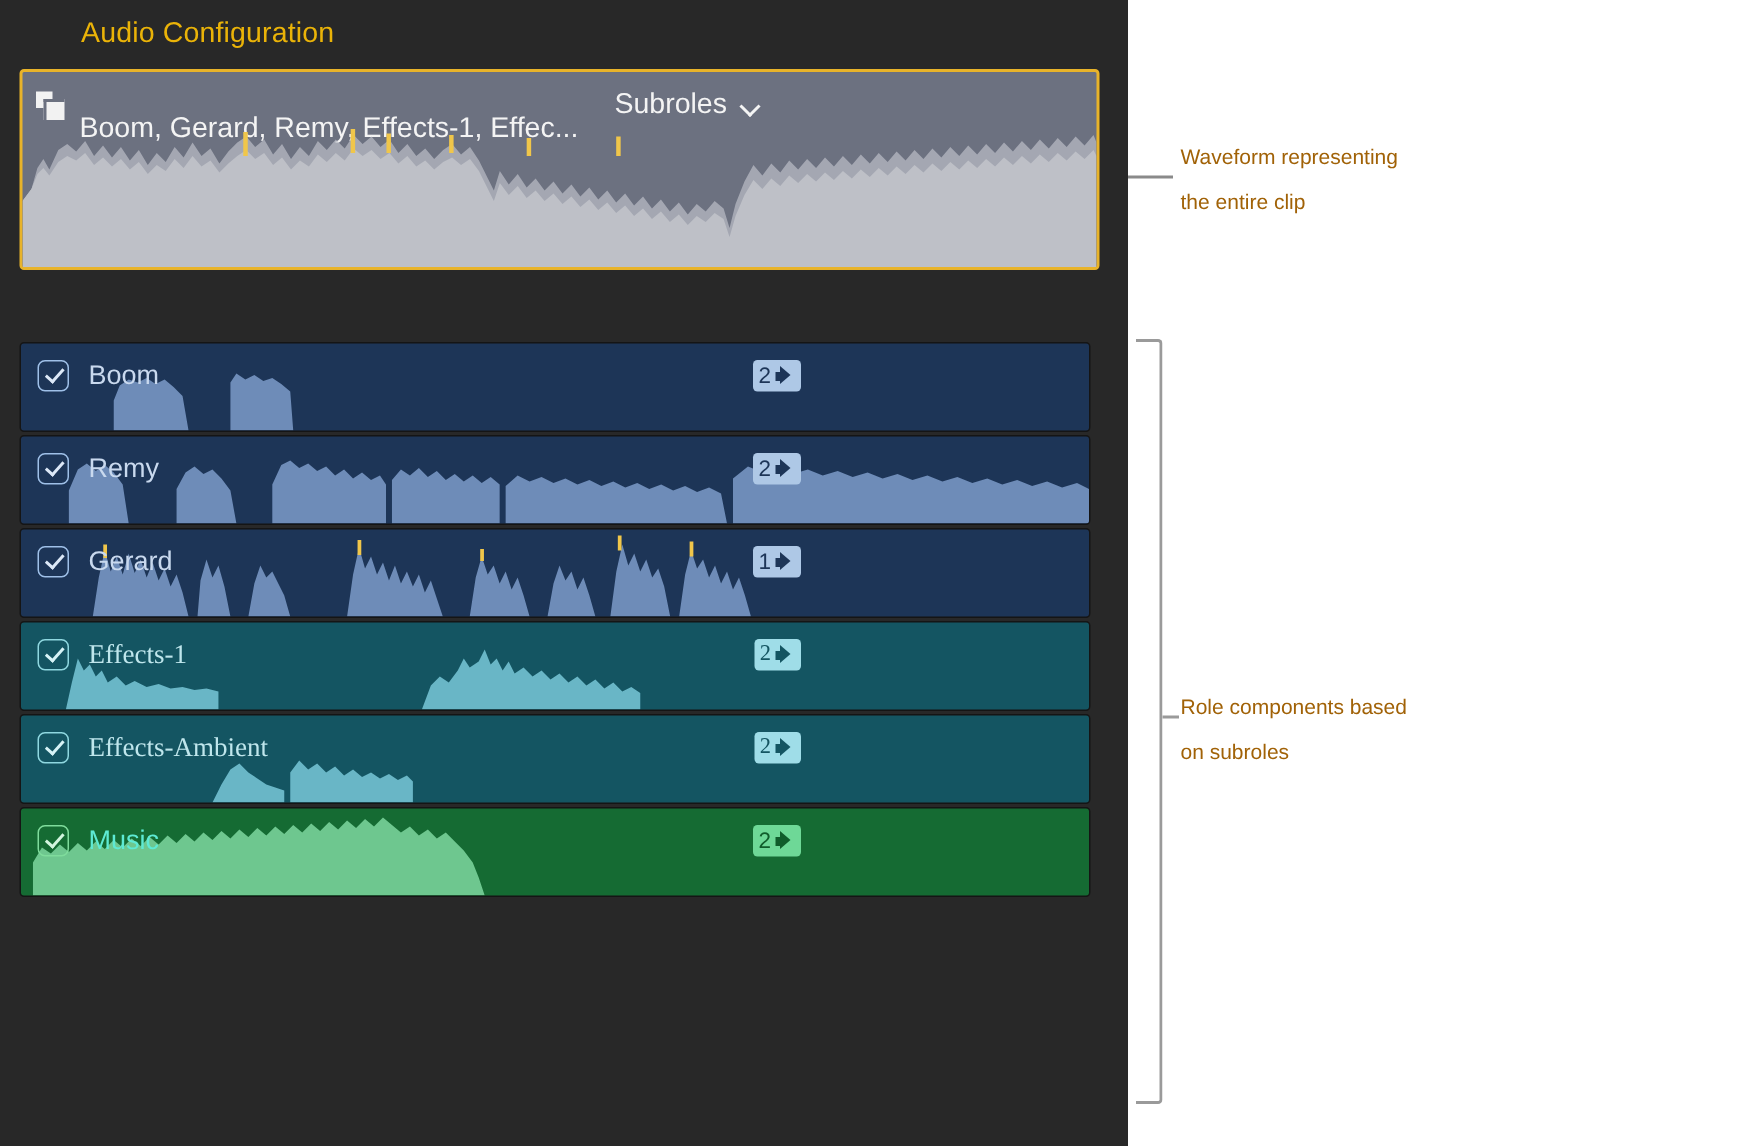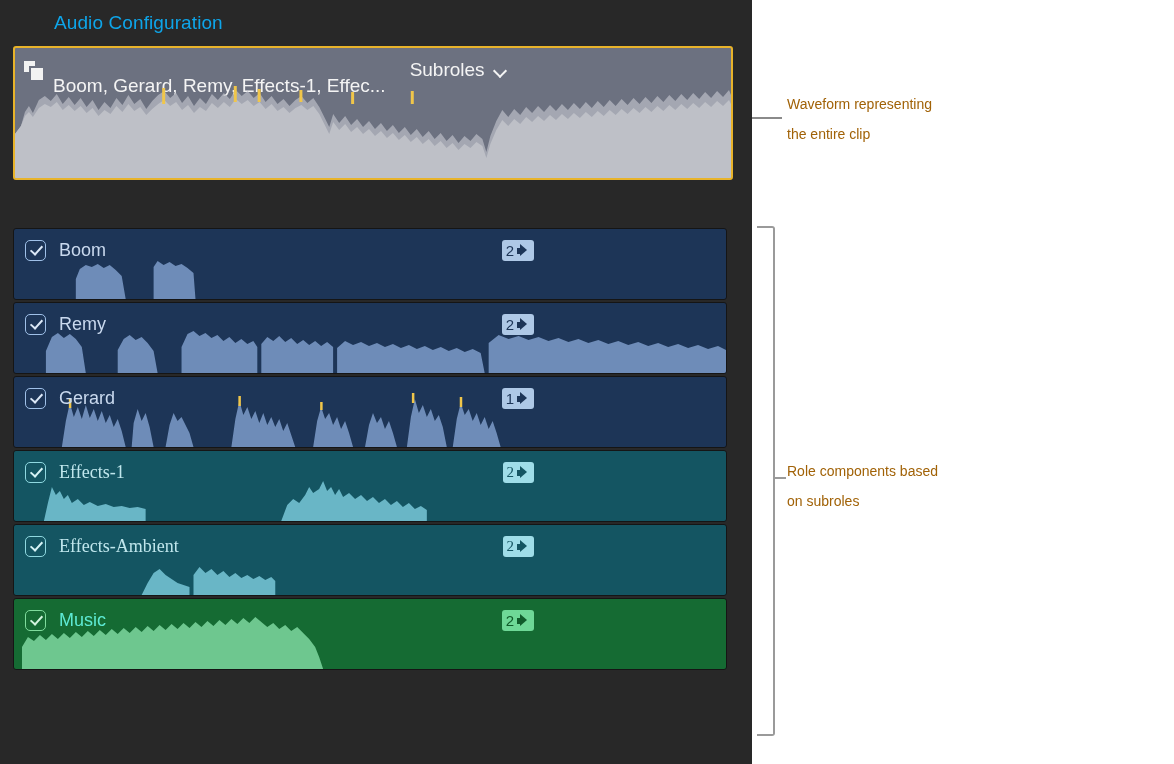--- a/index.html
+++ b/index.html
@@ -24,21 +24,21 @@
     width: 752px;
     height: 764px;
     background: #282828;
   }
 
   #panel-title {
     position: absolute;
     left: 54px;
     top: 12px;
     font-size: 19px;
-    color: #0ea5e9;
+    color: #eab308;
     letter-spacing: .1px;
     white-space: nowrap;
   }
 
   
   #clip-card {
     position: absolute;
     left: 13px;
     top: 46px;
     width: 720px;
@@ -172,21 +172,21 @@
   
   #components {
     position: absolute;
     left: 13px;
     top: 228px;
     width: 714px;
   }
   .comp-row {
     position: relative;
     width: 714px;
-    height: 72px;
+    height: 60px;
     box-sizing: border-box;
     border: 1px solid #151515;
     border-radius: 3px;
     margin-bottom: 2px;
     overflow: hidden;
   }
   .comp-head {
     position: absolute;
     left: 0; top: 0;
     width: 100%;

